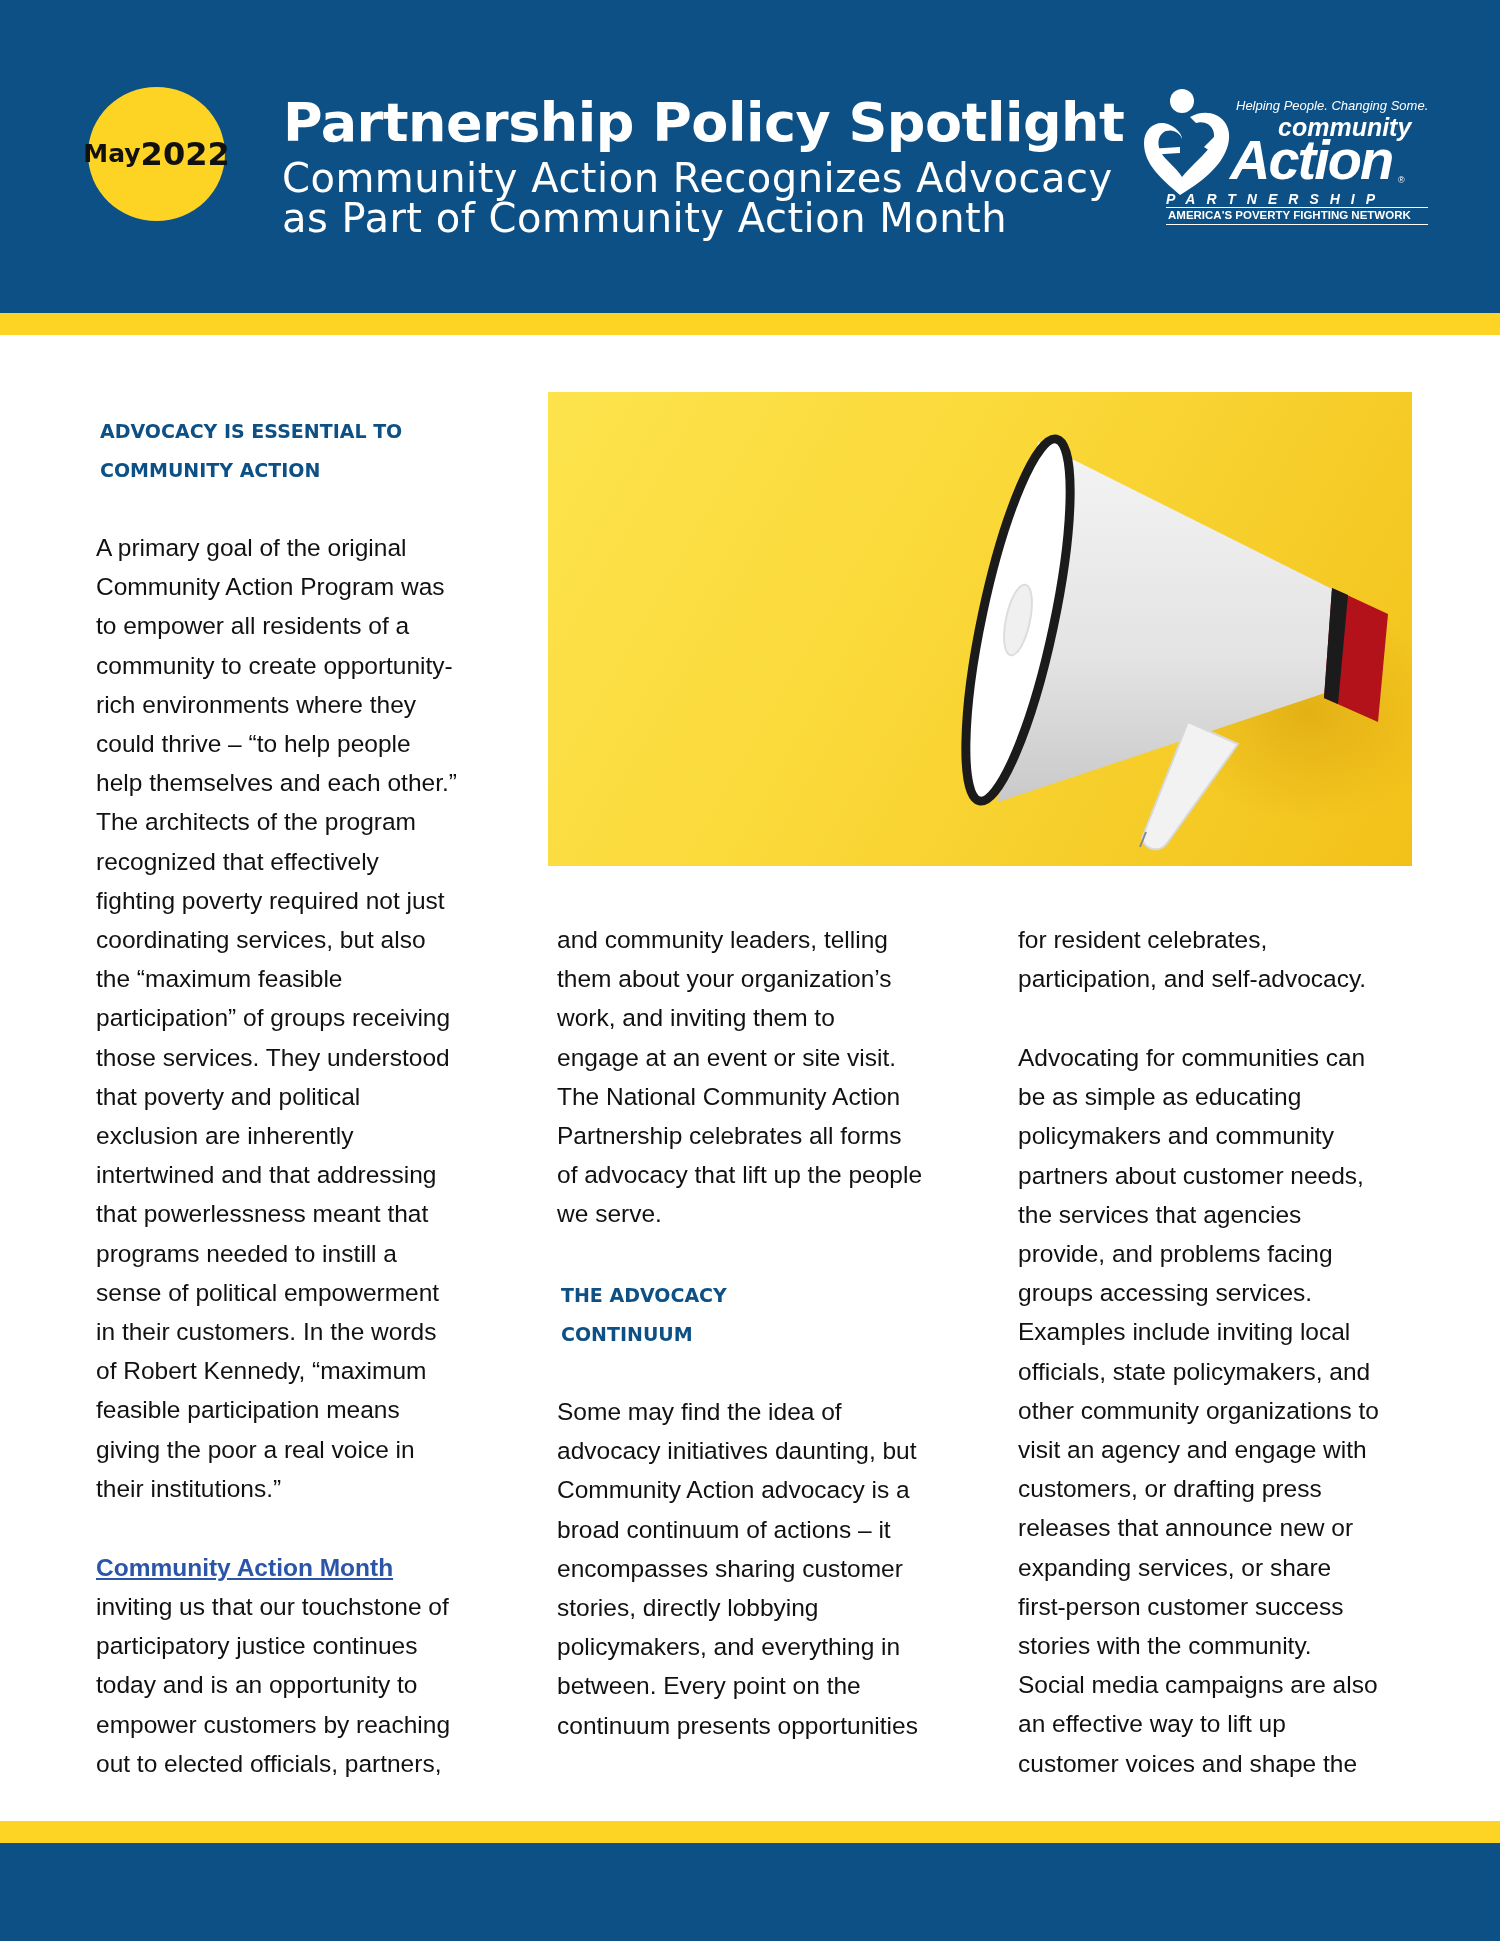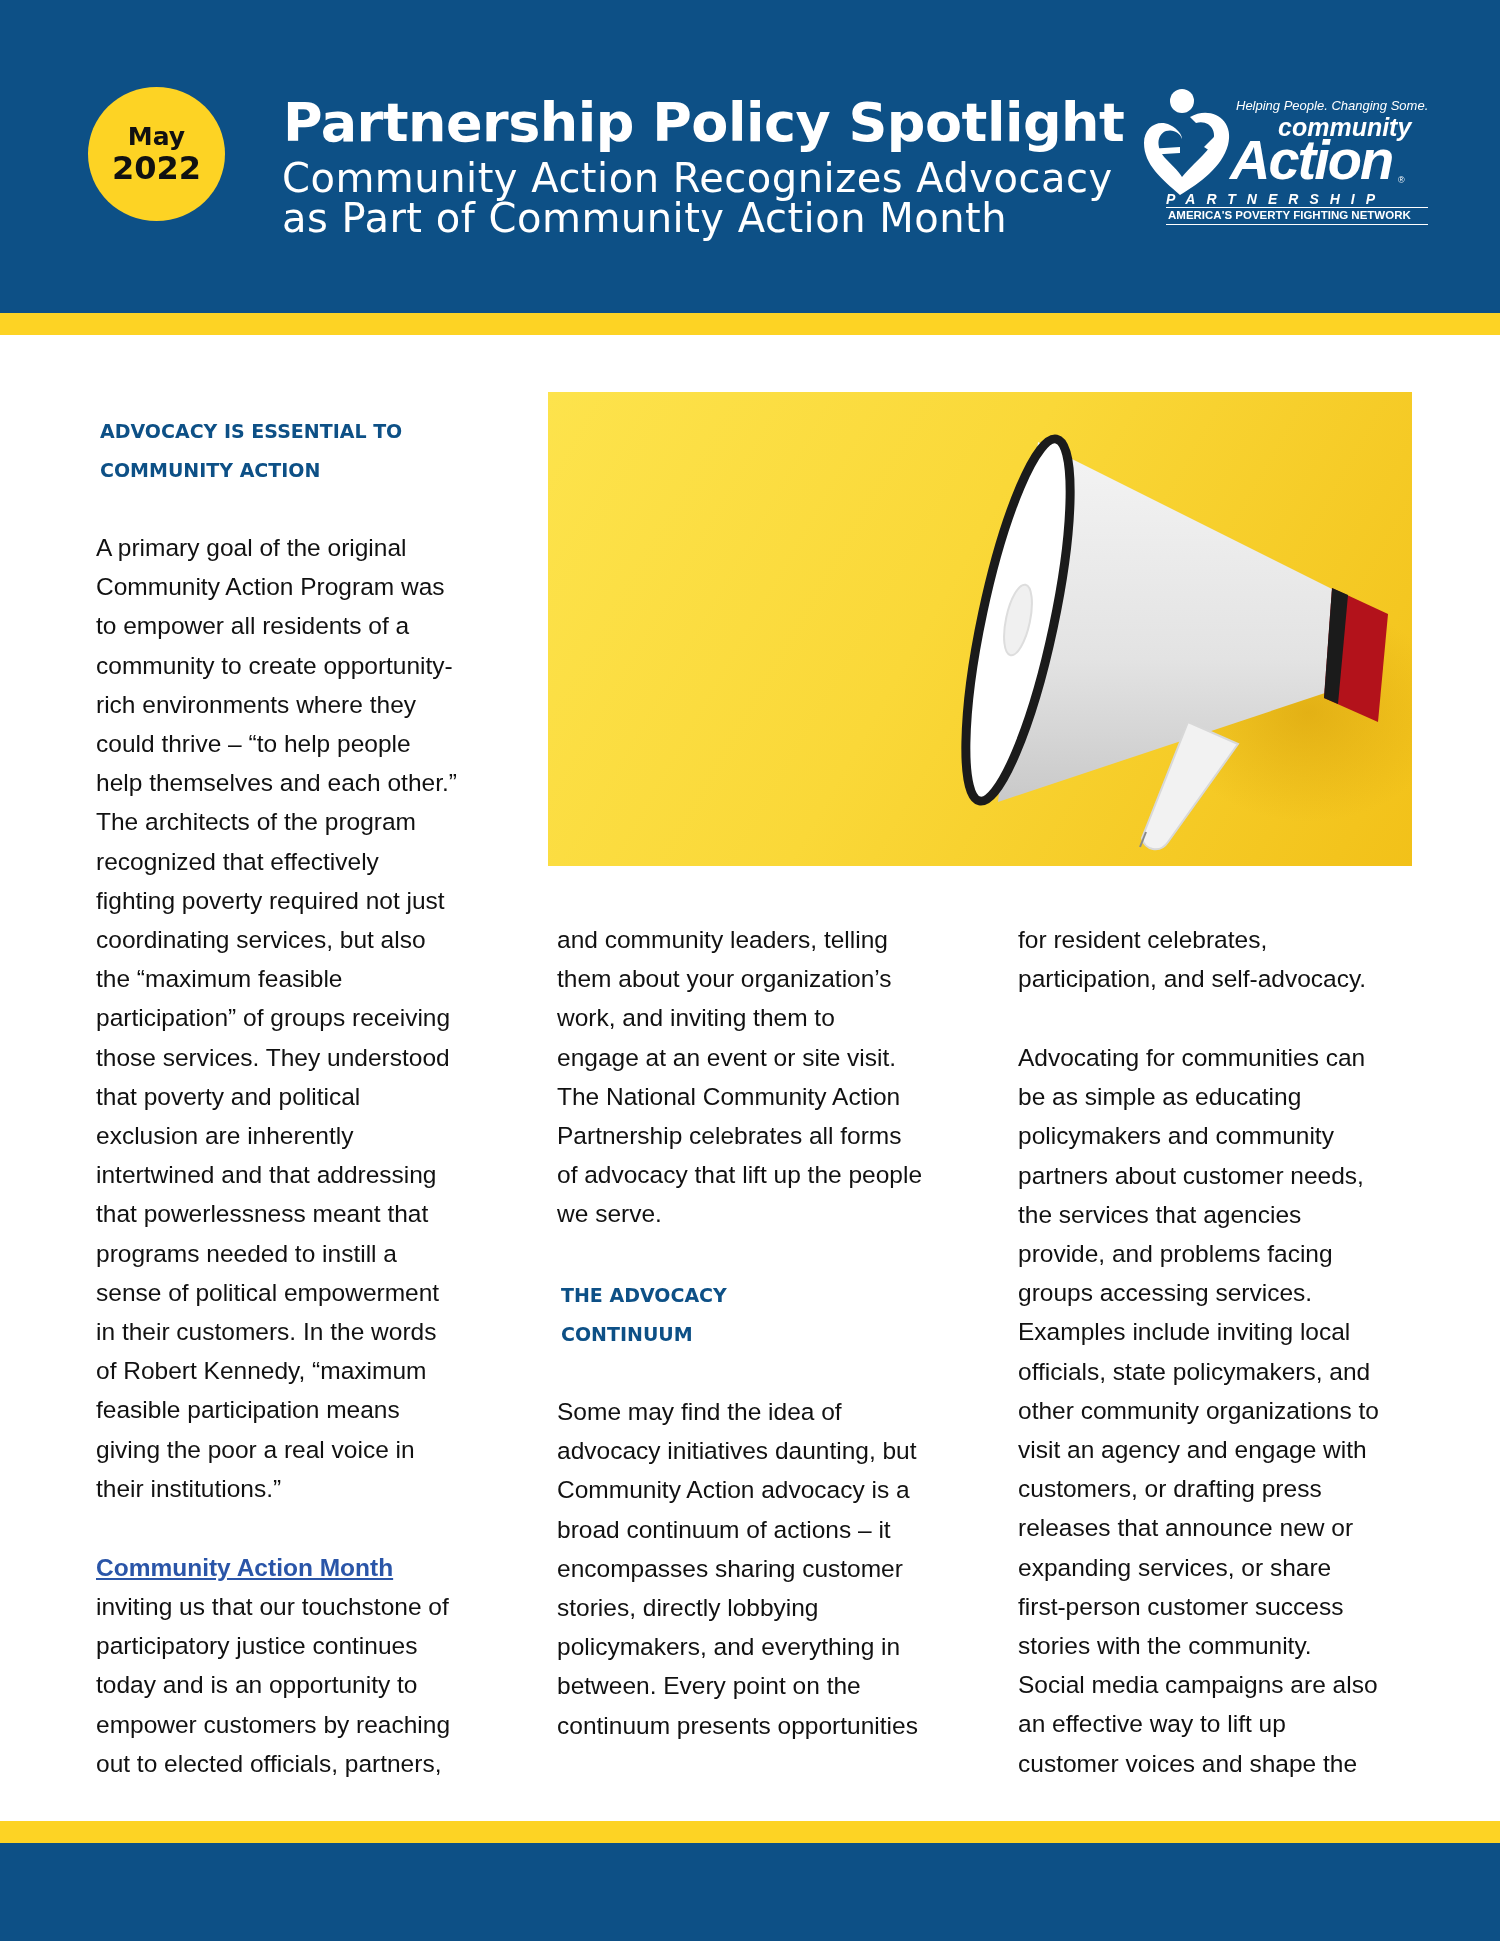--- a/index.html
+++ b/index.html
@@ -2,21 +2,21 @@
 <html><head>
 <meta charset="utf-8">
 <style>
   html,body{margin:0;padding:0;}
   body{width:1500px;height:1941px;position:relative;background:#ffffff;overflow:hidden;font-family:"Liberation Sans",sans-serif;}
   .header{position:absolute;left:0;top:0;width:1500px;height:313px;background:#0d5086;}
   .stripe{position:absolute;left:0;width:1500px;height:22px;background:#fdd324;}
   .stripe.top{top:313px;}
   .stripe.bottom{top:1821px;}
   .footer{position:absolute;left:0;top:1843px;width:1500px;height:98px;background:#0d5086;}
-  .date-badge{position:absolute;left:88px;top:87px;width:137px;height:134px;border-radius:50%;background:#fdd324;display:flex;flex-direction:column;align-items:center;justify-content:center;color:#111;font-family:"DejaVu Sans",sans-serif;}
+  .date-badge{position:absolute;left:88px;top:87px;width:137px;height:134px;border-radius:50%;background:#fdd324;display:flex;flex-direction:row;align-items:center;justify-content:center;color:#111;font-family:"DejaVu Sans",sans-serif;}
   .date-badge .month{font-size:25px;font-weight:bold;line-height:28px;}
   .date-badge .year{font-size:32px;font-weight:bold;line-height:34px;}
   .title{position:absolute;left:268px;top:78px;color:#fff;font-family:"DejaVu Sans",sans-serif;font-weight:bold;font-size:54px;line-height:60px;letter-spacing:-0.5px;margin:15px;}
   .subtitle{position:absolute;left:270px;top:146px;width:860px;color:#fff;font-family:"DejaVu Sans",sans-serif;font-weight:normal;font-size:40px;line-height:40px;letter-spacing:0.5px;margin:12px;}
   .logo{position:absolute;left:1140px;top:85px;width:280px;height:150px;color:#fff;}
   .logo .tagline{position:absolute;left:96px;top:13px;font-size:13px;font-style:italic;white-space:nowrap;}
   .logo .community{position:absolute;left:138px;top:28px;font-size:25px;font-weight:bold;font-style:italic;text-align:right;}
   .logo .action{position:absolute;left:90px;top:45px;font-size:56px;font-weight:bold;font-style:italic;letter-spacing:-2px;line-height:60px;}
   .logo .reg{position:absolute;left:258px;top:90px;font-size:9px;}
   .logo .partnership{position:absolute;left:26px;top:106px;font-size:14px;font-weight:bold;font-style:italic;letter-spacing:11px;white-space:nowrap;}

